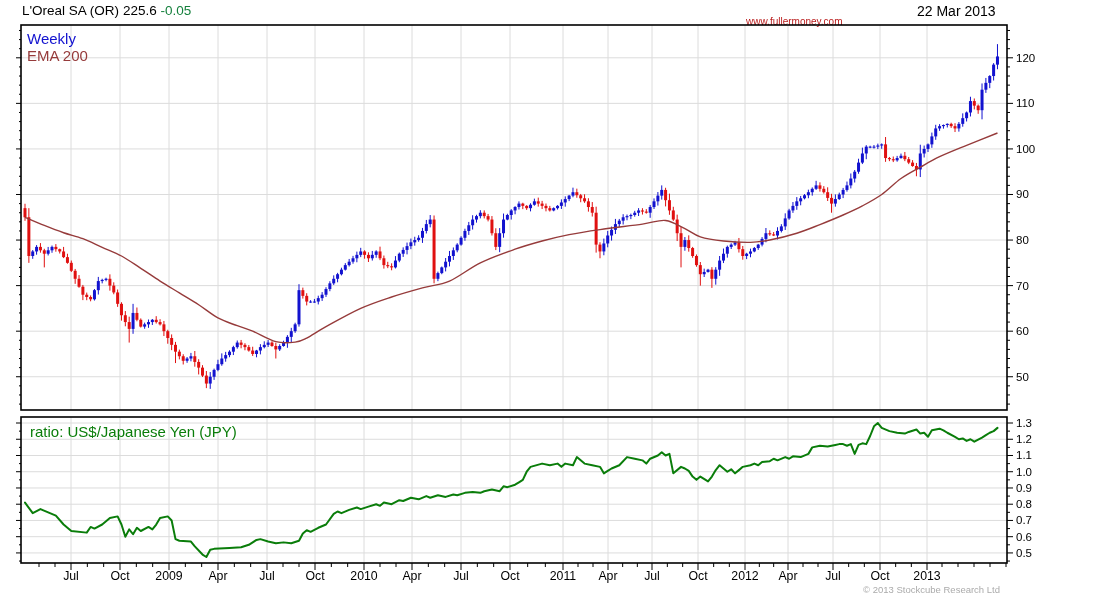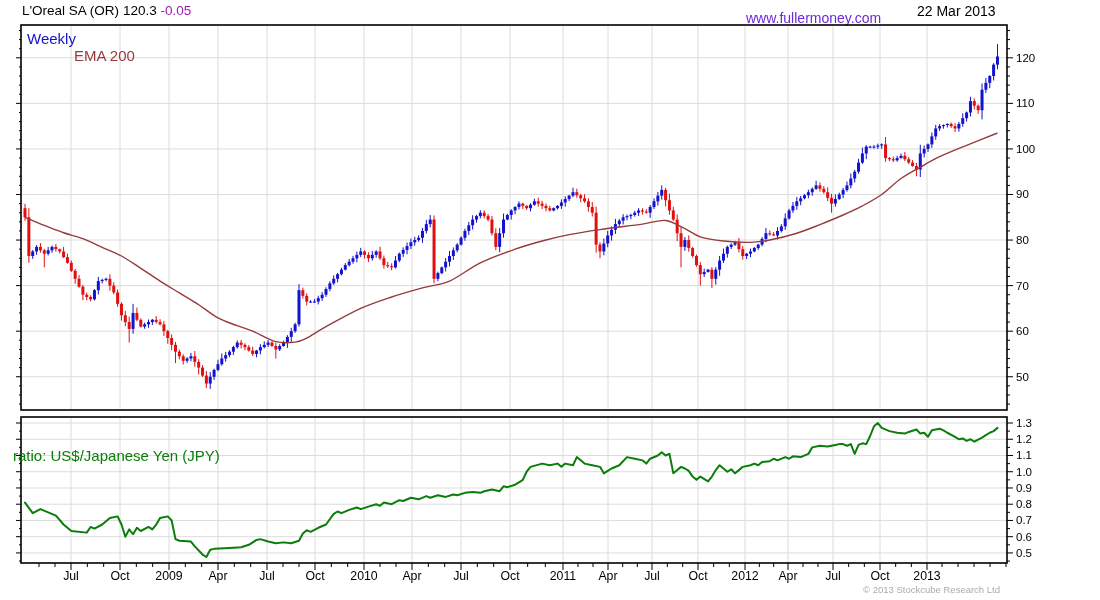--- a/index.html
+++ b/index.html
@@ -1,33 +1,33 @@
 <!DOCTYPE html>
 <html><head>
 <meta charset="utf-8">
 <style>
   html,body{margin:0;padding:0;background:#fff;}
   .root{position:relative;width:1100px;height:600px;background:#fff;
         font-family:"Liberation Sans","DejaVu Sans",sans-serif;overflow:hidden;}
   .hdr-title{position:absolute;left:22px;top:3px;font-size:13.5px;color:#000;white-space:pre;}
   .hdr-change{color:#cc0000;}
-  .hdr-site{position:absolute;left:746px;top:10px;font-size:14px;color:#6d28d9;}
+  .hdr-site{position:absolute;left:746px;top:16px;font-size:10px;color:#b91c1c;}
   .hdr-date{position:absolute;left:917px;top:3px;font-size:14px;color:#000;}
   .legend{position:absolute;font-size:15px;white-space:nowrap;}
   #lbl-weekly{left:27px;top:30px;}
-  #lbl-ema{left:27px;top:47px;margin-left:47px;}
-  #lbl-ratio{left:13px;top:423px;margin-top:24px;}
+  #lbl-ema{left:27px;top:47px;}
+  #lbl-ratio{left:30px;top:423px;}
   .copyright{position:absolute;right:100px;top:584px;font-size:9.5px;color:#ababab;}
   svg{position:absolute;left:0;top:0;}
 </style>
 </head>
 <body>
 
 <div class="root">
-  <div class="hdr-title"><span>L'Oreal SA (OR)</span><span> </span><span>120.3</span><span> </span><span class="hdr-change" style="color: #a21caf;">-0.05</span></div>
+  <div class="hdr-title"><span>L'Oreal SA (OR)</span><span> </span><span>225.6</span><span> </span><span class="hdr-change" style="color: #15803d;">-0.05</span></div>
   <div class="hdr-site">www.fullermoney.com</div>
   <div class="hdr-date">22 Mar 2013</div>
 
   <svg id="plot" width="1100" height="600">
       <g stroke="#dcdcdc" stroke-width="1">
         <line x1="21" x2="1007" y1="376.74" y2="376.74"></line>
         <line x1="21" x2="1007" y1="331.18" y2="331.18"></line>
         <line x1="21" x2="1007" y1="285.62" y2="285.62"></line>
         <line x1="21" x2="1007" y1="240.05" y2="240.05"></line>
         <line x1="21" x2="1007" y1="194.49" y2="194.49"></line>

